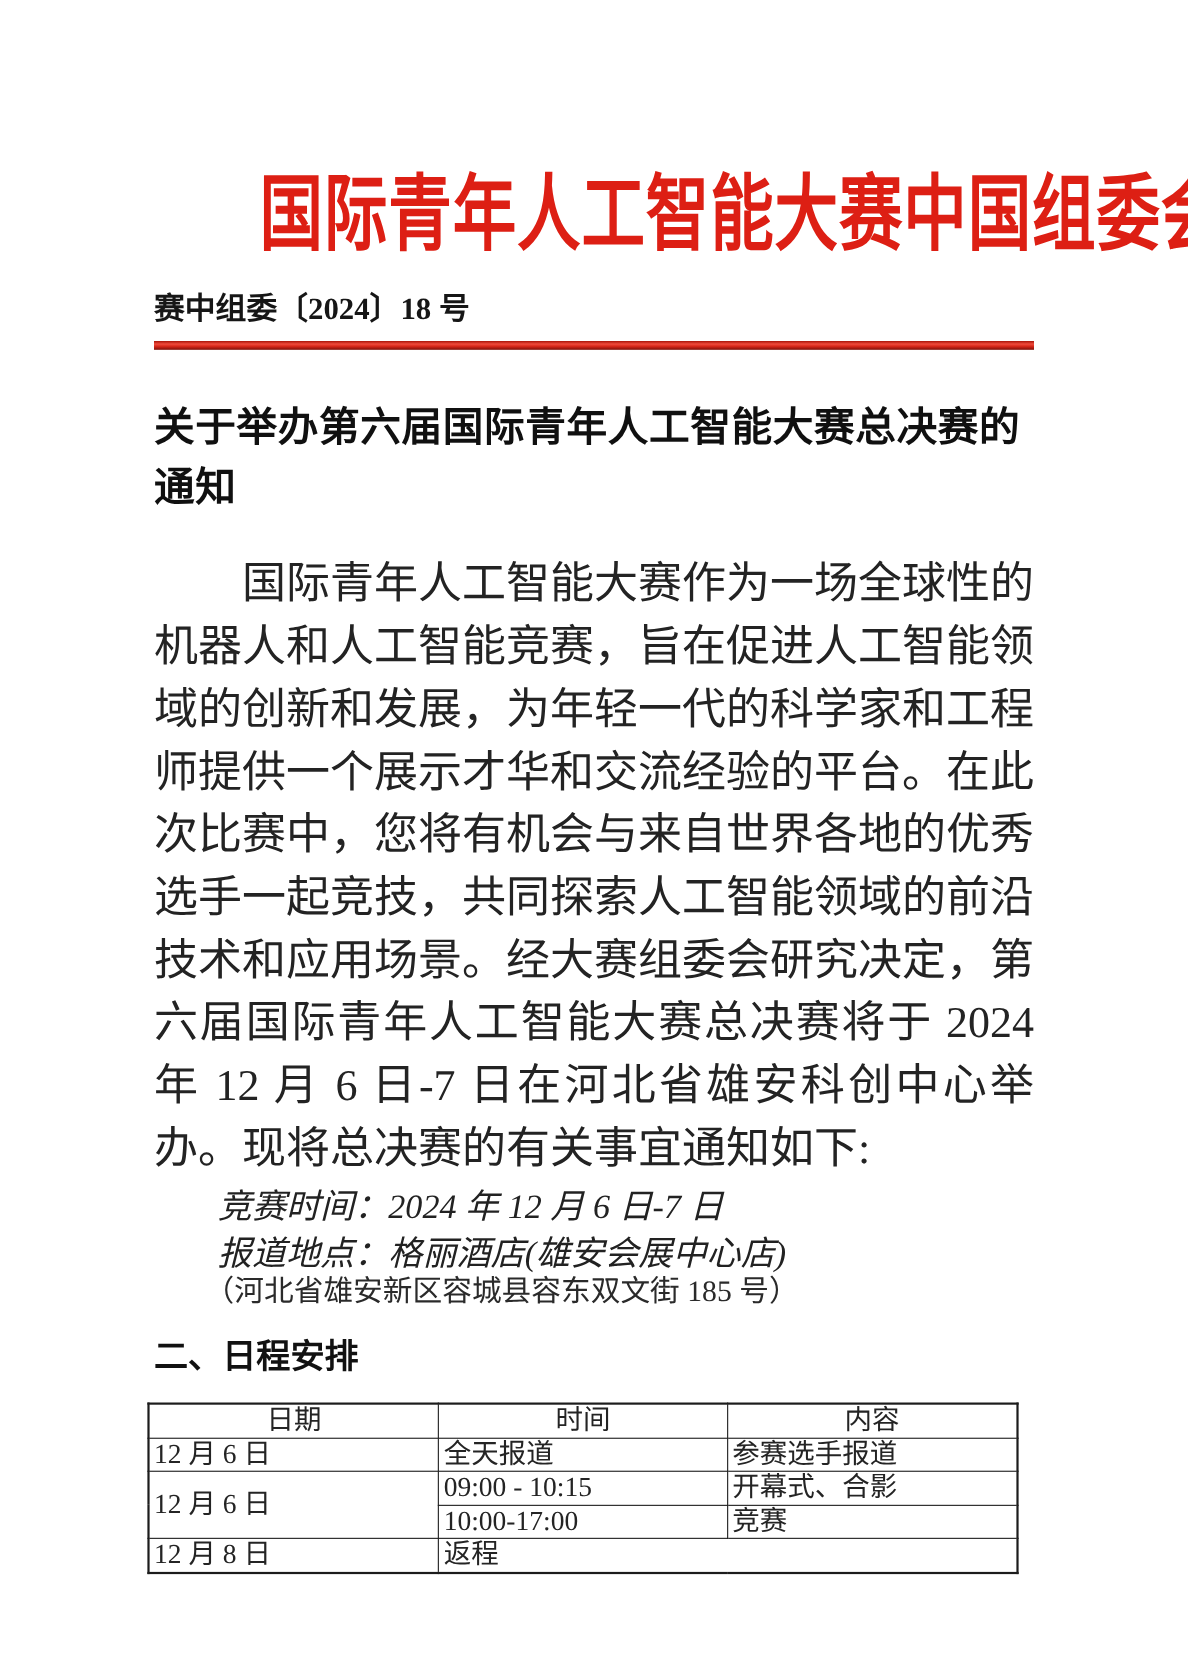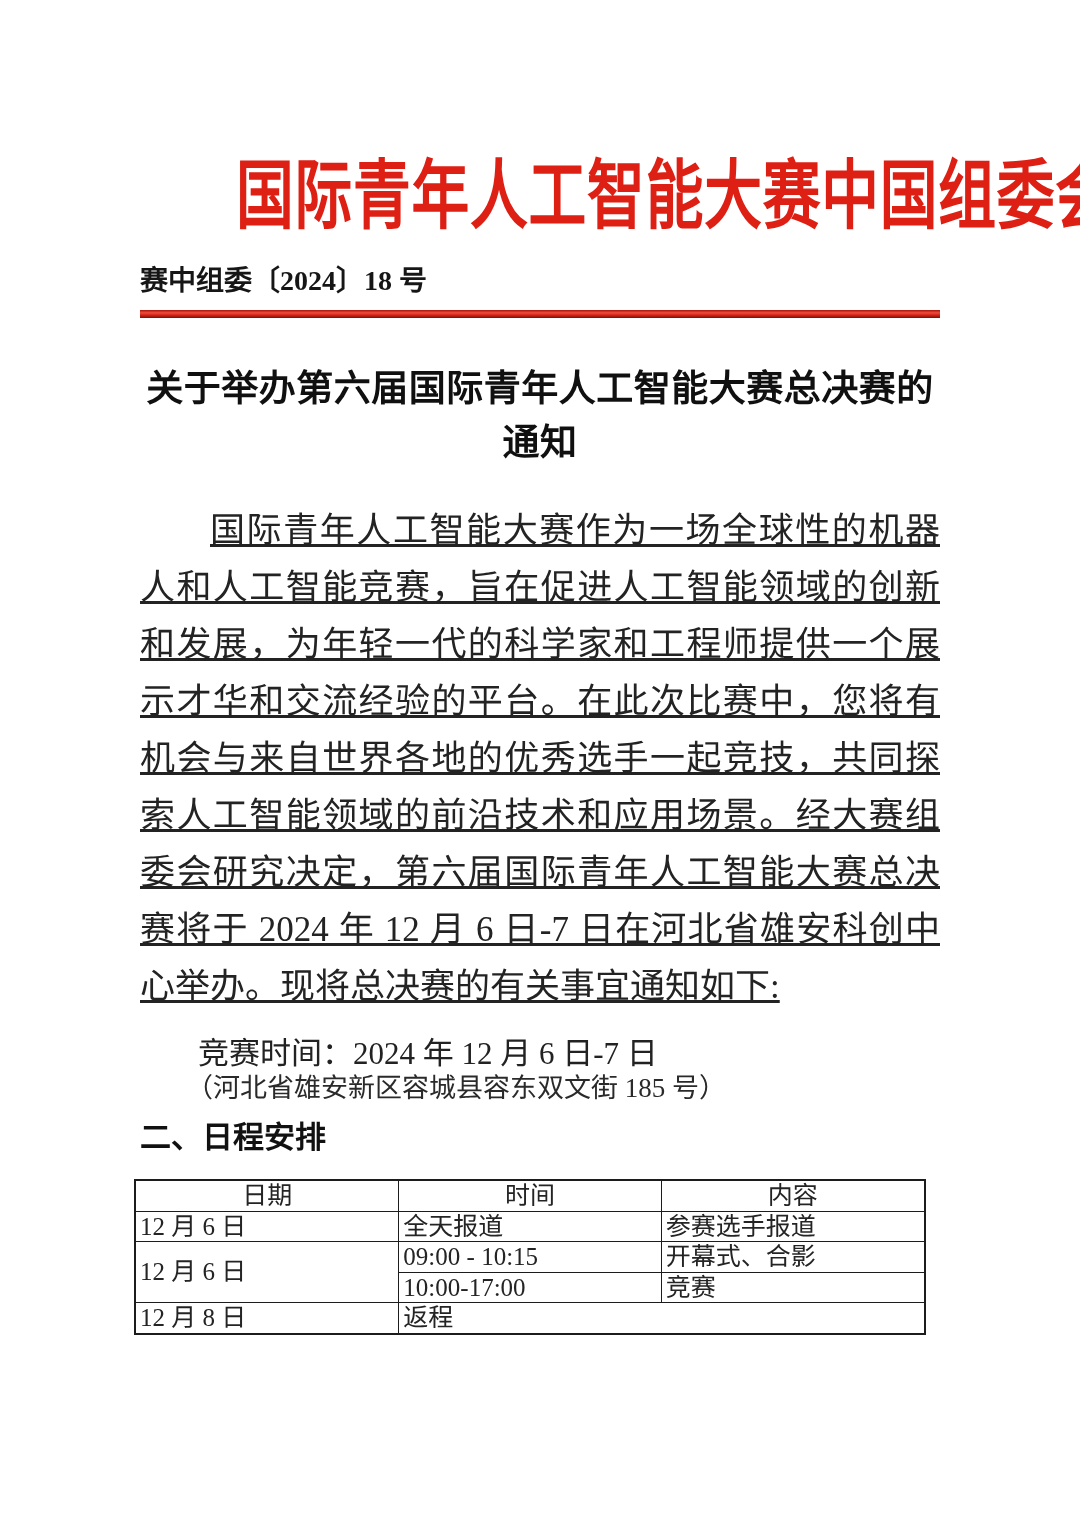--- a/index.html
+++ b/index.html
@@ -44,52 +44,51 @@
   .red-divider {
     margin-top: 12px;
     height: 8px;
     width: 100%;
     background: linear-gradient(180deg, #a81408 0%, #ef4b3c 35%, #d8281a 60%, #7e0f08 100%);
   }
 
   
   .doc-title {
     margin-top: 40px;
-    text-align: center;
     font-size: 37px;
     font-weight: 700;
     color: #101010;
     letter-spacing: 0.5px;
   }
 
   
   .intro {
     margin-top: 36px;
-    font-size: 35px;
+    font-size: 40px;
     line-height: 57px;
     text-align: justify;
     text-indent: 2em;
     color: #232323;
-    text-decoration: underline;
   }
 
   .section-heading {
     margin-top: 26px;
     font-size: 31px;
     font-weight: 700;
     color: #111111;
   }
-  .section-heading.second { margin-top: 8px; }
+  .section-heading.second { margin-top: 18px; }
 
   .detail-label {
-    margin-top: 21px;
+    margin-top: 7px;
     padding-left: 58px;
     font-size: 31px;
     line-height: 36px;
     color: #222222;
+    font-style: italic;
   }
   .detail-address {
     margin-top: 0;
     padding-left: 46px;
     font-size: 27px;
     line-height: 32px;
     color: #2a2a2a;
   }
 
   
@@ -125,20 +124,21 @@
 
     <div class="red-divider"></div>
 
     <h1 class="doc-title">关于举办第六届国际青年人工智能大赛总决赛的通知</h1>
 
     <p class="intro">国际青年人工智能大赛作为一场全球性的机器人和人工智能竞赛，旨在促进人工智能领域的创新和发展，为年轻一代的科学家和工程师提供一个展示才华和交流经验的平台。在此次比赛中，您将有机会与来自世界各地的优秀选手一起竞技，共同探索人工智能领域的前沿技术和应用场景。经大赛组委会研究决定，第六届国际青年人工智能大赛总决赛将于 2024 年 12 月 6 日-7 日在河北省雄安科创中心举办。现将总决赛的有关事宜通知如下:</p>
 
 
     <div class="detail-label">竞赛时间：2024 年 12 月 6 日-7 日</div>
 
+    <div class="detail-label">报道地点：格丽酒店(雄安会展中心店)</div>
 
     <div class="detail-address">（河北省雄安新区容城县容东双文街 185 号）</div>
 
 
 
     <div class="section-heading second">二、日程安排</div>
 
     <table class="schedule-table">
       <colgroup>
         <col style="width: 33.4%">

